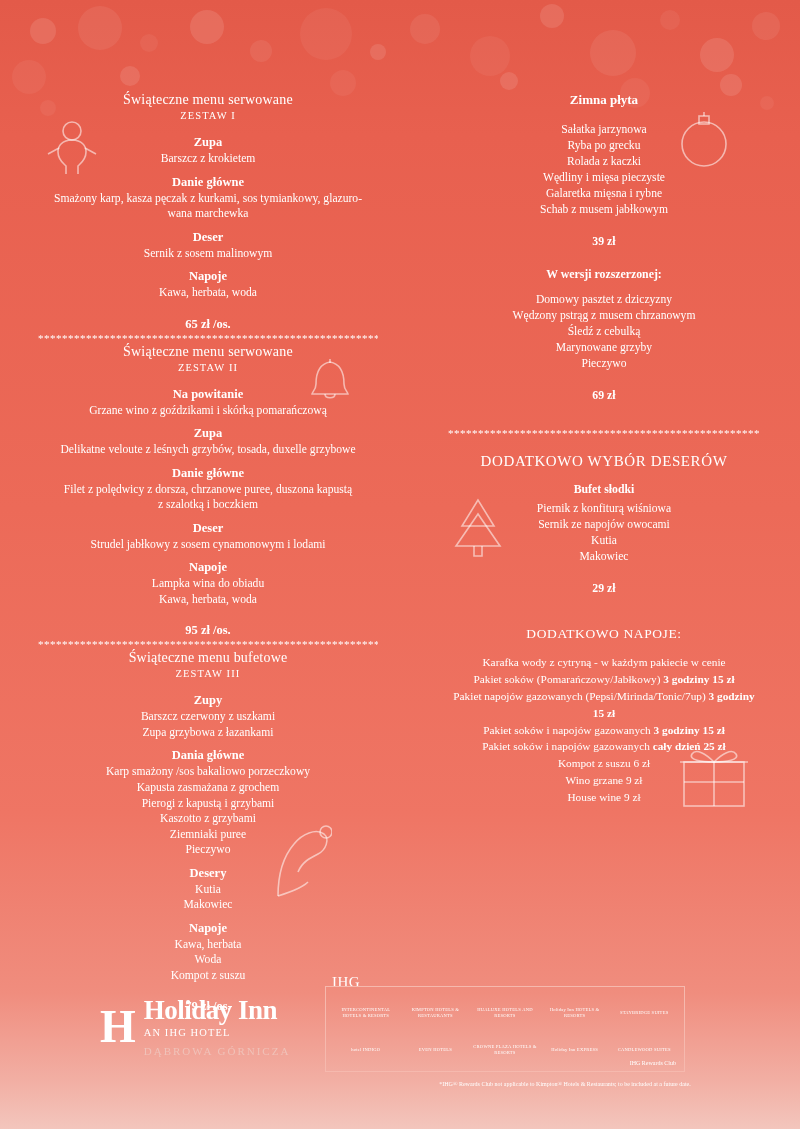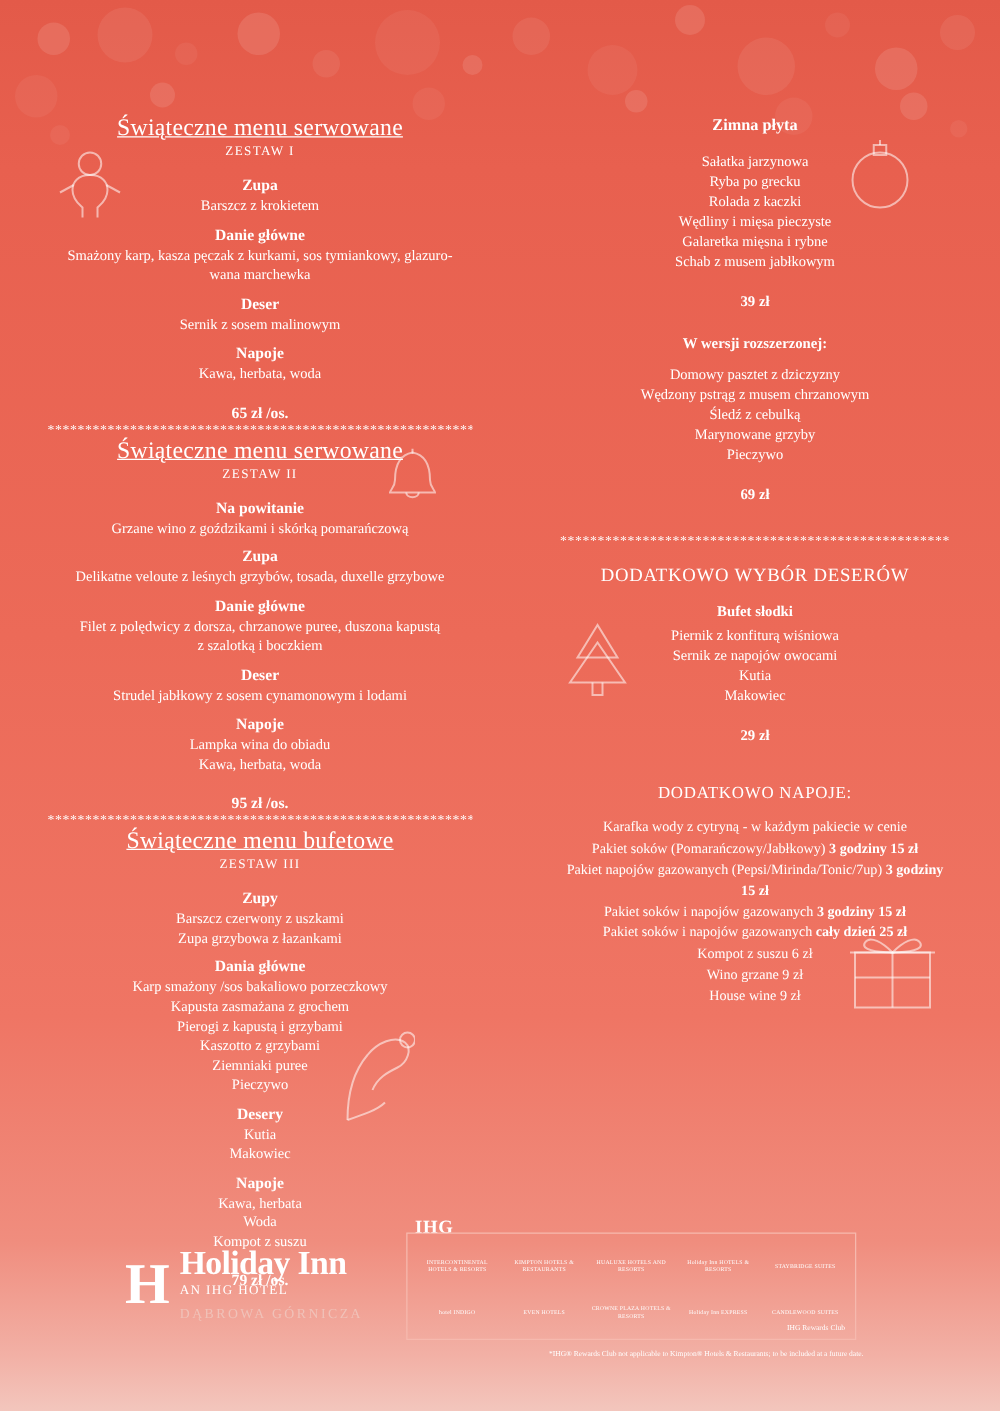--- a/index.html
+++ b/index.html
@@ -42,25 +42,24 @@
   
   .col {
     position: absolute;
     color: #ffffff;
     text-align: center;
   }
   .col-left  { left: 18px;  top: 92px;  width: 380px; }
   .col-right { left: 420px; top: 92px;  width: 368px; }
 
   .menu-title {
-    font-size: 19px;
+    font-size: 14px;
     letter-spacing: .2px;
     margin: 0 0 2px 0;
     font-weight: normal;
-    text-decoration: underline;
   }
   .menu-sub {
     font-size: 10.5px;
     letter-spacing: 1.1px;
     margin: 0 0 14px 0;
   }
   .sect-head {
     font-size: 12.5px;
     font-weight: bold;
     margin: 8px 0 1px 0;
@@ -140,21 +139,21 @@
   .hi-city { font-size: 11px; letter-spacing: 2px; margin-top: 8px; color: #f0c2b9; }
 
   .ihg-box {
     position: absolute;
     left: 325px; top: 12px;
     width: 360px; height: 86px;
     border: 1px solid #f6b9ae;
   }
   .ihg-mark {
     position: absolute; left: 332px; top: 0px;
-    color: #fff; font-size: 15px; font-weight: bold; letter-spacing: .5px;
+    color: #fff; font-size: 15px; font-weight: normal; letter-spacing: .5px;
     background: transparent;
   }
   .brand-grid {
     position: absolute; inset: 8px 6px 4px 6px;
     display: grid;
     grid-template-columns: repeat(5, 1fr);
     grid-template-rows: 1fr 1fr;
     gap: 2px;
     align-items: center;
     justify-items: center;

